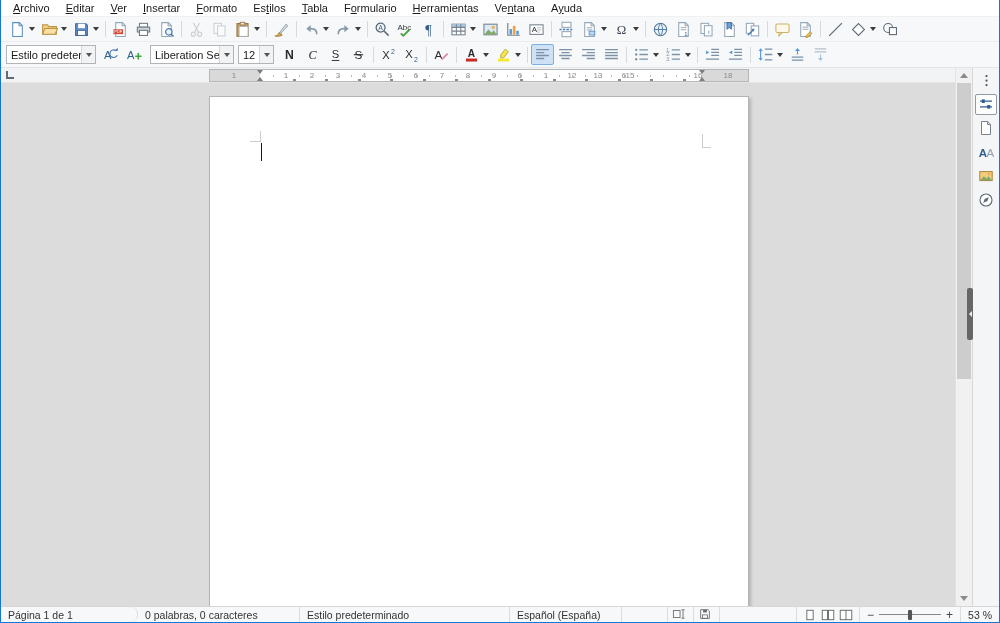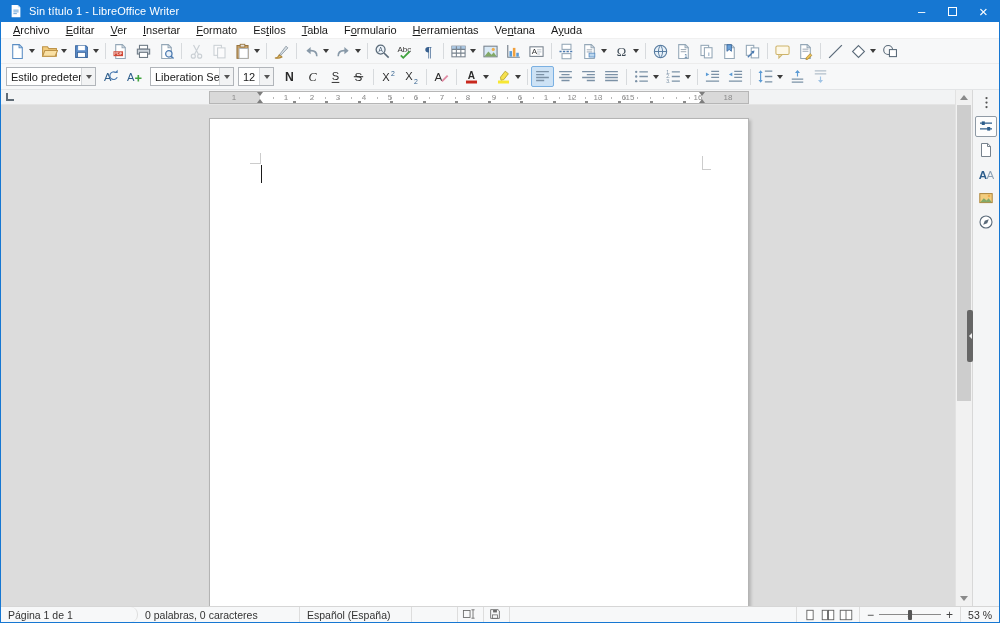--- a/index.html
+++ b/index.html
@@ -83,41 +83,20 @@
   .ztrack { width:62px; height:1px; background:#8a8a8a; position:relative; }
   .znotch { position:absolute; left:50%; top:-2.5px; width:1px; height:6px; background:#8a8a8a; transform:translateX(-50%) rotate(45deg); }
   .zhandle { position:absolute; left:50%; top:-4.5px; width:4px; height:10px; background:#555; border-radius:1px; transform:translateX(-50%); }
   .zoomval { min-width:34px; text-align:right; }
 </style>
 </head>
 <body>
 
 <div class="app">
 
-  <div class="titlebar">
-    <span class="appicon">
-      <svg width="14" height="14" viewBox="0 0 16 16">
-          <path d="M3 1h7l3 3v11H3z" fill="#fff"></path>
-          <path d="M10 1v3h3" fill="#cfe3f5"></path>
-          <path d="M5 7h6M5 9h6M5 11h4" stroke="#5b9bd5" stroke-width="1"></path>
-        </svg>
-    </span>
-    <span class="title">Sin título 1 - LibreOffice Writer</span>
-    <div class="wincontrols">
-      <div class="winbtn">
-          <span>–</span>
-        </div>
-      <div class="winbtn">
-          <span class="maxbox"></span>
-        </div>
-      <div class="winbtn" style="font-size:15px;">
-          <span>×</span>
-        </div>
-    </div>
-  </div>
 
   <div class="menubar" id="menubar">
       <div class="menuitem"><u>A</u>rchivo</div>
       <div class="menuitem"><u>E</u>ditar</div>
       <div class="menuitem"><u>V</u>er</div>
       <div class="menuitem"><u>I</u>nsertar</div>
       <div class="menuitem"><u>F</u>ormato</div>
       <div class="menuitem">Es<u>t</u>ilos</div>
       <div class="menuitem"><u>T</u>abla</div>
       <div class="menuitem">F<u>o</u>rmulario</div>
@@ -792,20 +771,23 @@
       </div>
   </div>
 
   <div class="statusbar">
     <div class="sbseg" style="width:137px;border-radius:7px;">
         <span>Página 1 de 1</span>
       </div>
     <div class="sbseg" style="width:162px;">
         <span>0 palabras, 0 caracteres</span>
       </div>
+    <div class="sbseg" style="width:210px;">
+        <span>Estilo predeterminado</span>
+      </div>
     <div class="sbseg" style="width:112px;">
         <span>Español (España)</span>
       </div>
     <div class="sbseg" style="width:46px;"></div>
     <div class="sbseg icons" style="width:26px;">
         <span id="insicon"><svg width="14" height="14" viewBox="0 0 16 16">
             <rect x="1.6" y="4" width="7.6" height="8" fill="none" stroke="#6b6b6b"></rect>
             <path d="M12.6 3.2v9.6M10.8 3.2h3.6M10.8 12.8h3.6" stroke="#6b6b6b"></path>
           </svg></span>
       </div>

